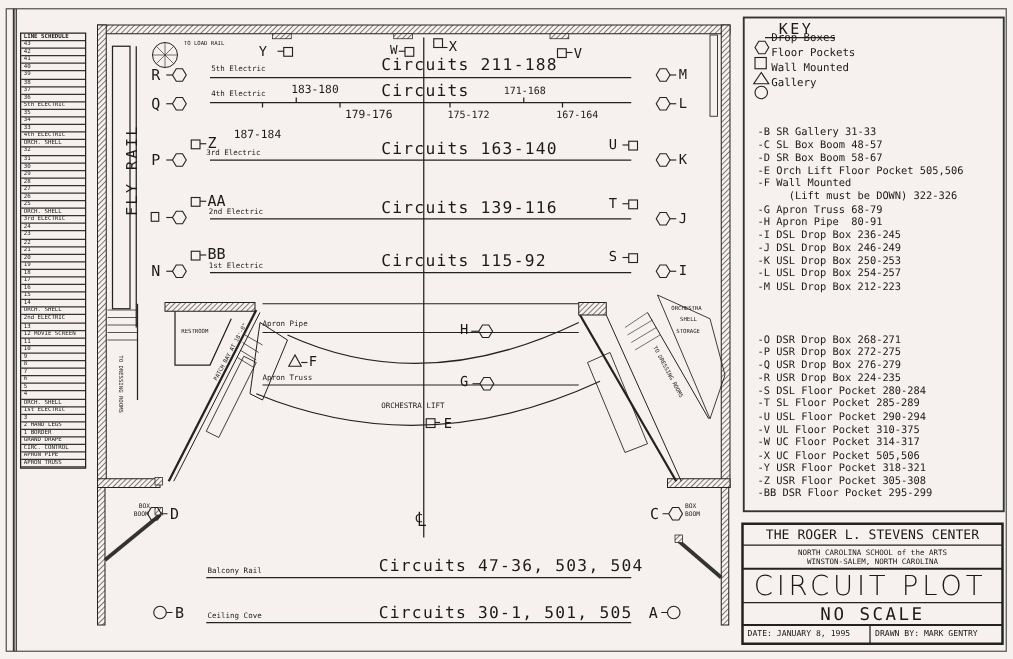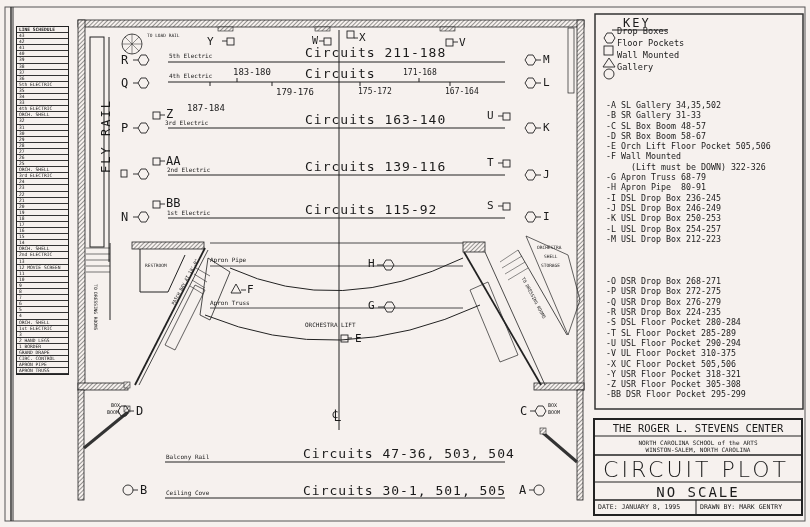--- a/index.html
+++ b/index.html
@@ -333,21 +333,20 @@
 <div class="t" style="left:332px;top:408px;font-size:16px;">℄</div>
 
 <div class="t" style="left:623px;top:17px;font-size:12px;letter-spacing:2px;">KEY</div>
 <div class="abs" style="left:617px;top:25px;">
   <div class="keyitem" style="line-height:12px;">Drop Boxes</div>
   <div class="keyitem" style="line-height:12px;">Floor Pockets</div>
   <div class="keyitem" style="line-height:12px;">Wall Mounted</div>
   <div class="keyitem" style="line-height:12px;">Gallery</div>
 </div>
 <div class="abs" id="keylist" style="left:606px;top:100px;width:196px;">
-    <div class="keyitem" style="line-height: 10.3px; font-size: 8.3px;">-A SL Gallery 34,35,502</div>
     <div class="keyitem" style="line-height: 10.3px; font-size: 8.3px;">-B SR Gallery 31-33</div>
     <div class="keyitem" style="line-height: 10.3px; font-size: 8.3px;">-C SL Box Boom 48-57</div>
     <div class="keyitem" style="line-height: 10.3px; font-size: 8.3px;">-D SR Box Boom 58-67</div>
     <div class="keyitem" style="line-height: 10.3px; font-size: 8.3px;">-E Orch Lift Floor Pocket 505,506</div>
     <div class="keyitem" style="line-height: 10.3px; font-size: 8.3px;">-F Wall Mounted</div>
     <div class="keyitem" style="line-height: 10.3px; font-size: 8.3px;">     (Lift must be DOWN) 322-326</div>
     <div class="keyitem" style="line-height: 10.3px; font-size: 8.3px;">-G Apron Truss 68-79</div>
     <div class="keyitem" style="line-height: 10.3px; font-size: 8.3px;">-H Apron Pipe  80-91</div>
     <div class="keyitem" style="line-height: 10.3px; font-size: 8.3px;">-I DSL Drop Box 236-245</div>
     <div class="keyitem" style="line-height: 10.3px; font-size: 8.3px;">-J DSL Drop Box 246-249</div>
@@ -355,20 +354,21 @@
     <div class="keyitem" style="line-height: 10.3px; font-size: 8.3px;">-L USL Drop Box 254-257</div>
     <div class="keyitem" style="line-height: 10.3px; font-size: 8.3px;">-M USL Drop Box 212-223</div>
     <div class="keyitem" style="line-height: 10.3px; font-size: 8.3px; margin-top: 32px;">-O DSR Drop Box 268-271</div>
     <div class="keyitem" style="line-height: 10.3px; font-size: 8.3px;">-P USR Drop Box 272-275</div>
     <div class="keyitem" style="line-height: 10.3px; font-size: 8.3px;">-Q USR Drop Box 276-279</div>
     <div class="keyitem" style="line-height: 10.3px; font-size: 8.3px;">-R USR Drop Box 224-235</div>
     <div class="keyitem" style="line-height: 10.3px; font-size: 8.3px;">-S DSL Floor Pocket 280-284</div>
     <div class="keyitem" style="line-height: 10.3px; font-size: 8.3px;">-T SL Floor Pocket 285-289</div>
     <div class="keyitem" style="line-height: 10.3px; font-size: 8.3px;">-U USL Floor Pocket 290-294</div>
     <div class="keyitem" style="line-height: 10.3px; font-size: 8.3px;">-V UL Floor Pocket 310-375</div>
+    <div class="keyitem" style="line-height: 10.3px; font-size: 8.3px;">-W UC Floor Pocket 314-317</div>
     <div class="keyitem" style="line-height: 10.3px; font-size: 8.3px;">-X UC Floor Pocket 505,506</div>
     <div class="keyitem" style="line-height: 10.3px; font-size: 8.3px;">-Y USR Floor Pocket 318-321</div>
     <div class="keyitem" style="line-height: 10.3px; font-size: 8.3px;">-Z USR Floor Pocket 305-308</div>
     <div class="keyitem" style="line-height: 10.3px; font-size: 8.3px;">-BB DSR Floor Pocket 295-299</div>
   </div>
 
 <div class="tb-row" style="position:absolute;left:594px;top:422px;width:208px;font-size:10.5px;">THE ROGER L. STEVENS CENTER</div>
 <div class="tb-row" style="position:absolute;left:594px;top:439px;width:208px;font-size:6px;">NORTH CAROLINA SCHOOL of the ARTS</div>
 <div class="tb-row" style="position:absolute;left:594px;top:446px;width:208px;font-size:6px;">WINSTON-SALEM, NORTH CAROLINA</div>
 <div class="tb-row" style="position:absolute;left:594px;top:457px;width:204px;font-size:22px;letter-spacing:3px;font-family:'DejaVu Sans',sans-serif;font-weight:200;">CIRCUIT PLOT</div>

